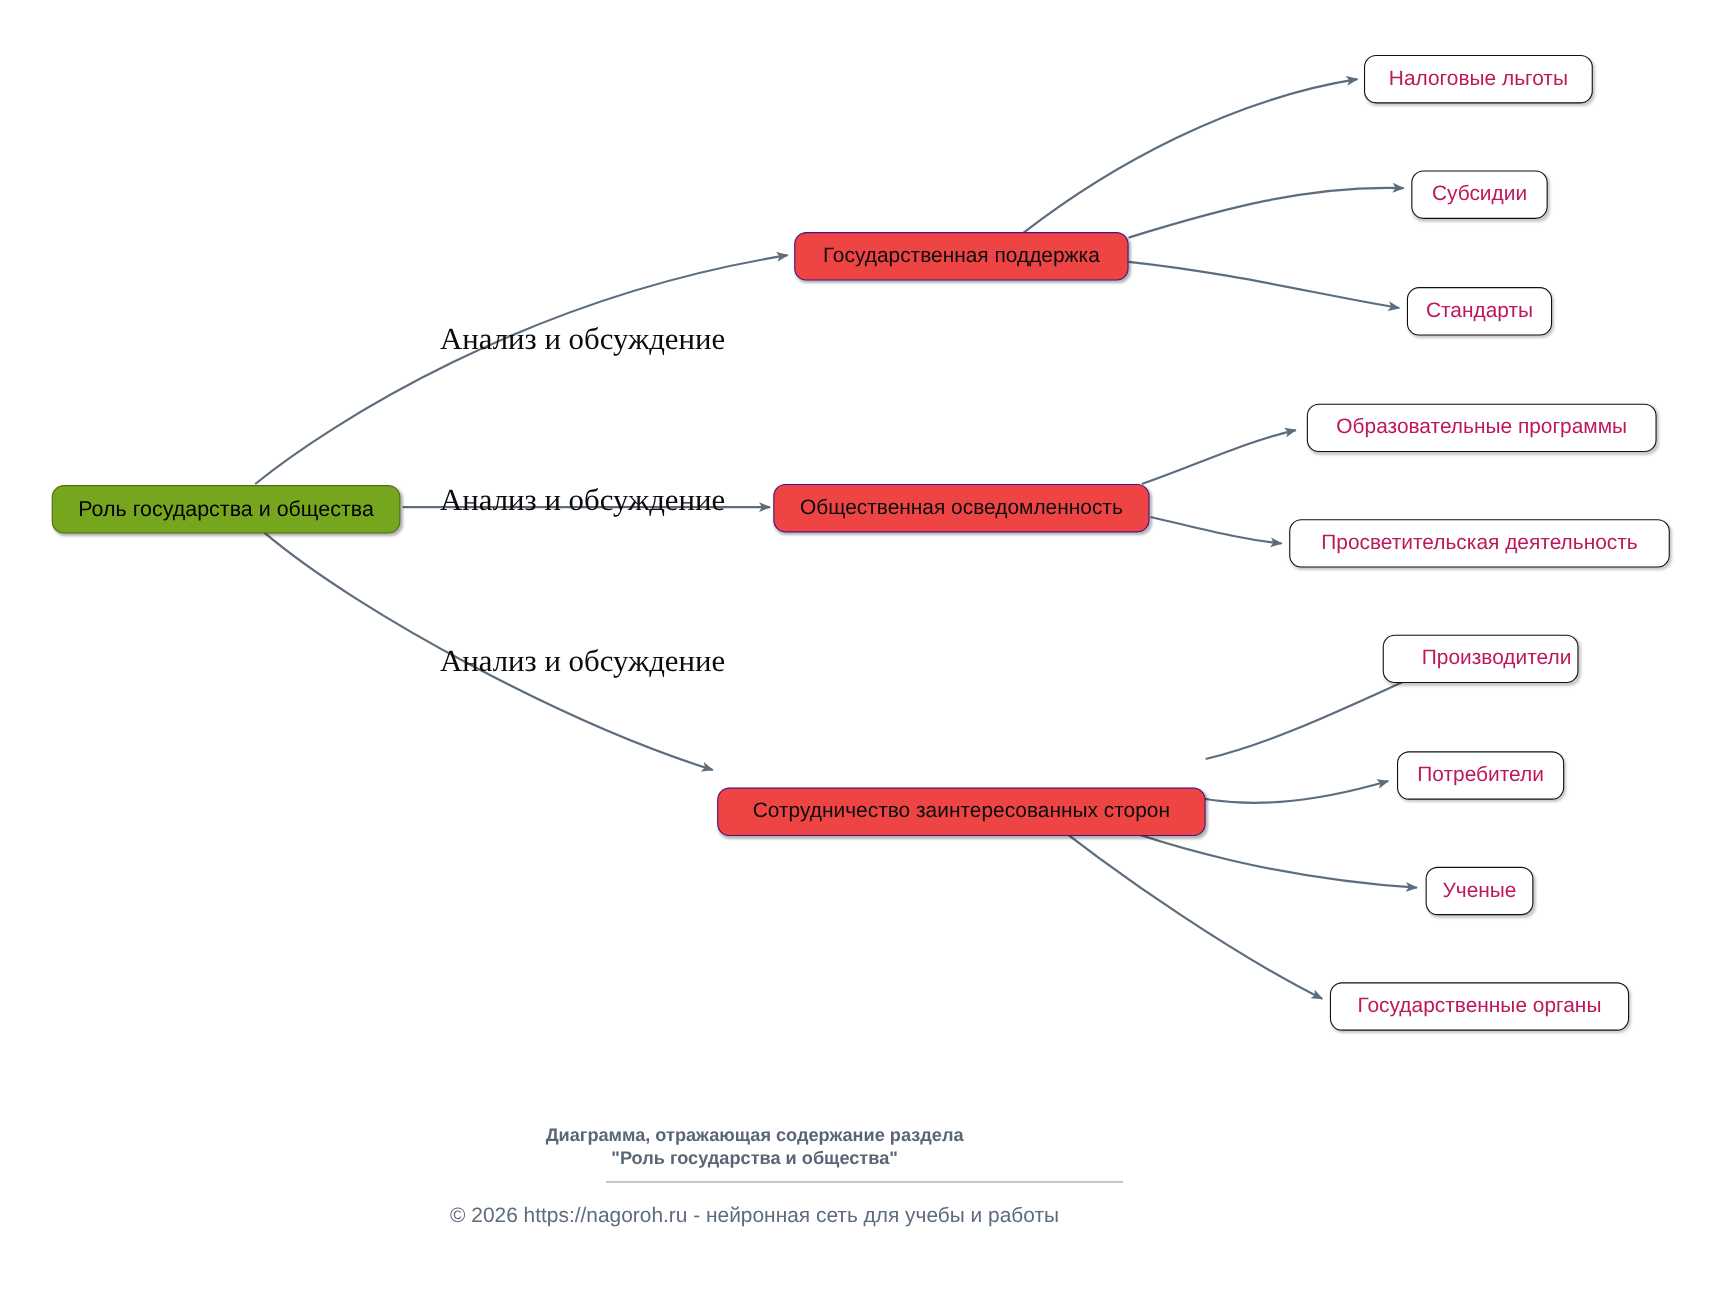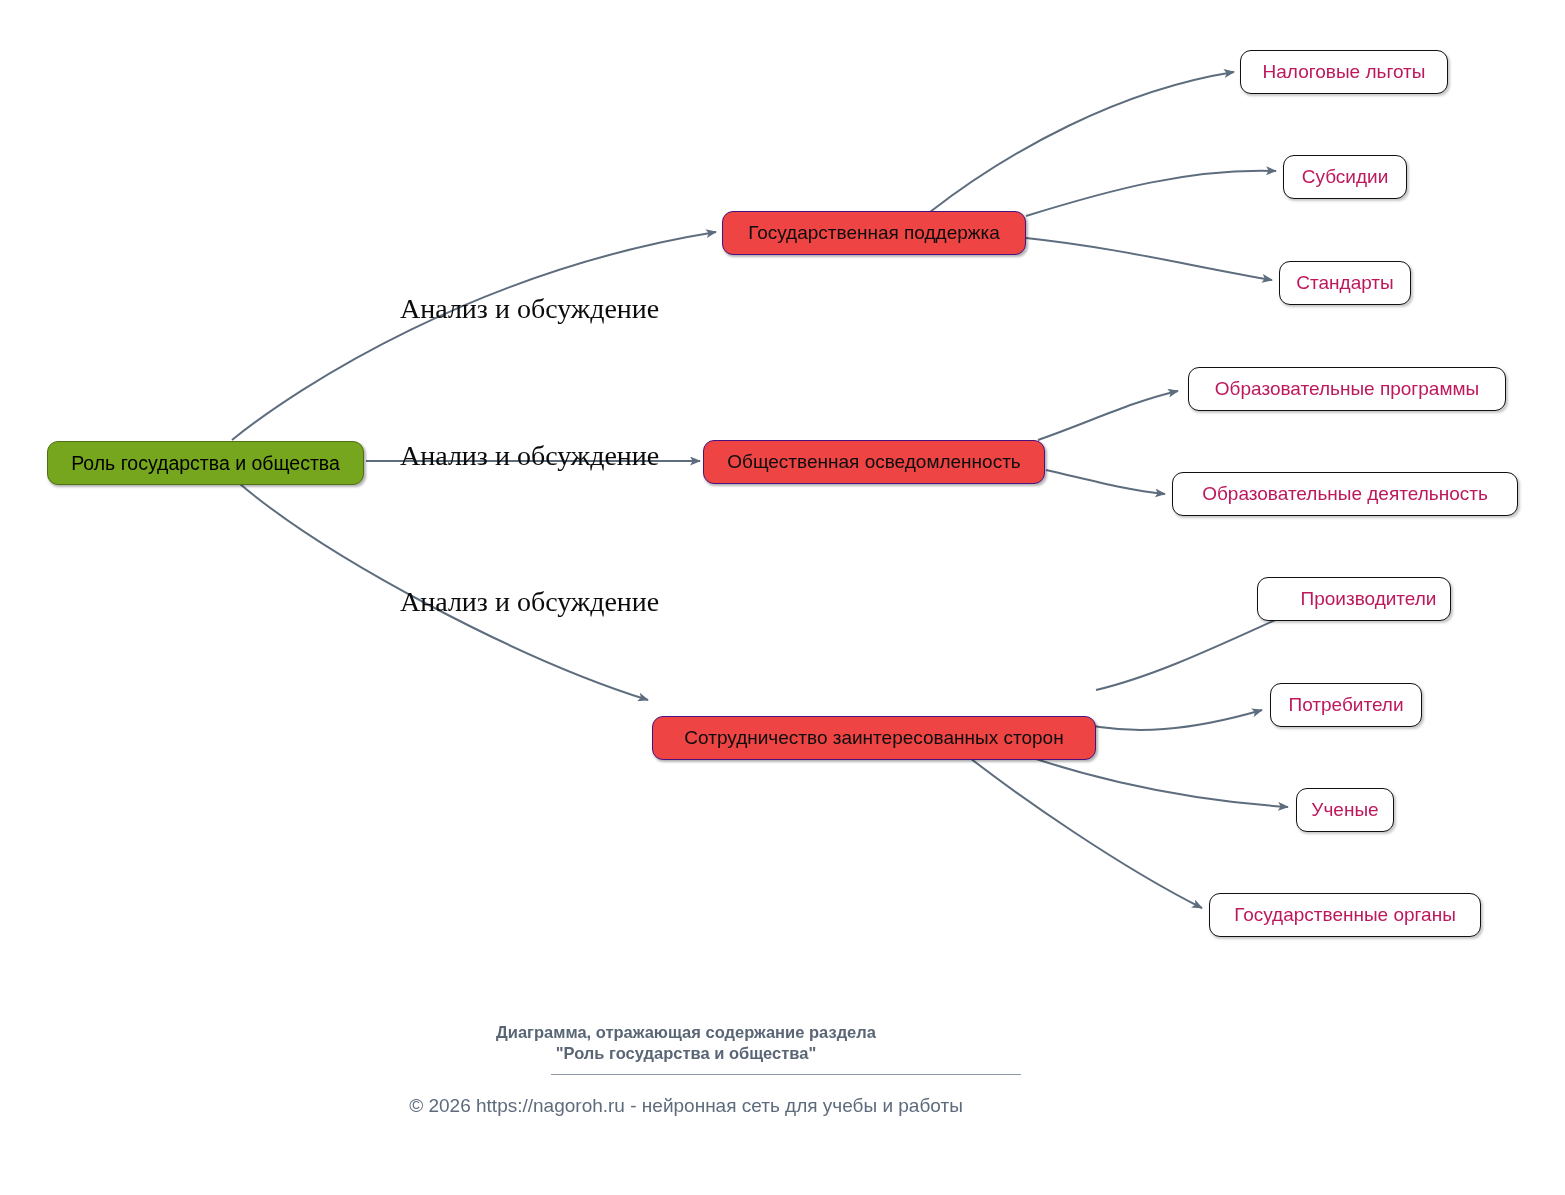--- a/index.html
+++ b/index.html
@@ -82,24 +82,24 @@
 
   <div class="node leaf" style="left:1279px;top:261px;width:132px;height:44px;">
     <span class="node-label">Стандарты</span>
   </div>
 
   <div class="node leaf" style="left:1188px;top:367px;width:318px;height:44px;">
     <span class="node-label">Образовательные программы</span>
   </div>
 
   <div class="node leaf" style="left:1172px;top:472px;width:346px;height:44px;">
-    <span class="node-label">Образовательные деятельность</span>
+    <span class="node-label">Просветительская деятельность</span>
   </div>
 
-  <div class="node leaf" style="left:1257px;top:577px;width:194px;height:44px;padding-left:29px;">
+  <div class="node leaf" style="left:1257px;top:577px;width:178px;height:44px;padding-left:29px;">
     <span class="node-label">Производители</span>
   </div>
 
   <div class="node leaf" style="left:1270px;top:683px;width:152px;height:44px;">
     <span class="node-label">Потребители</span>
   </div>
 
   <div class="node leaf" style="left:1296px;top:788px;width:98px;height:44px;">
     <span class="node-label">Ученые</span>
   </div>

